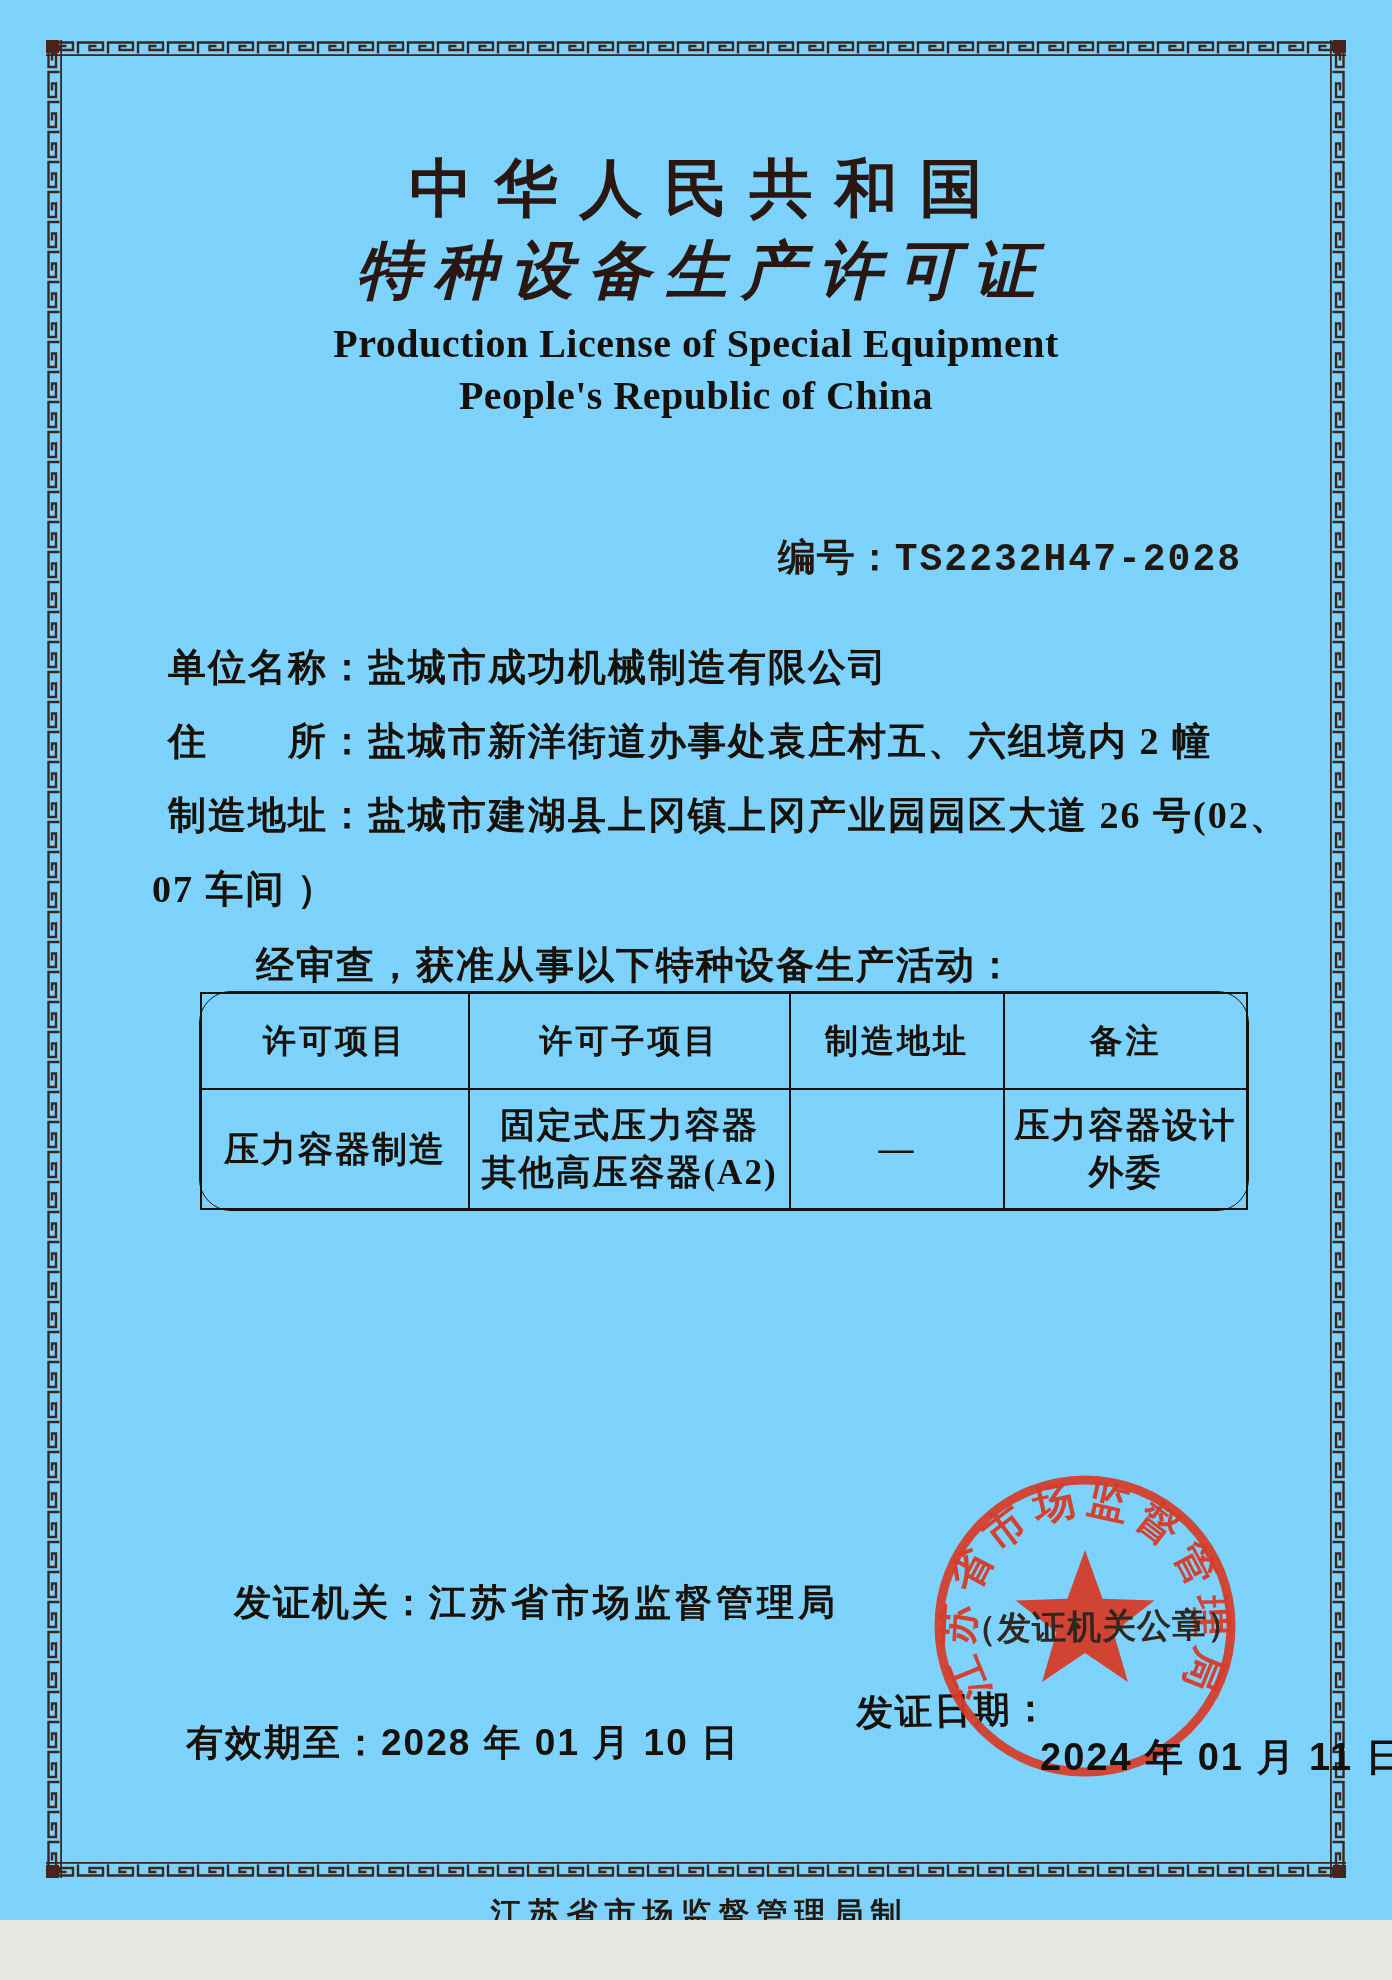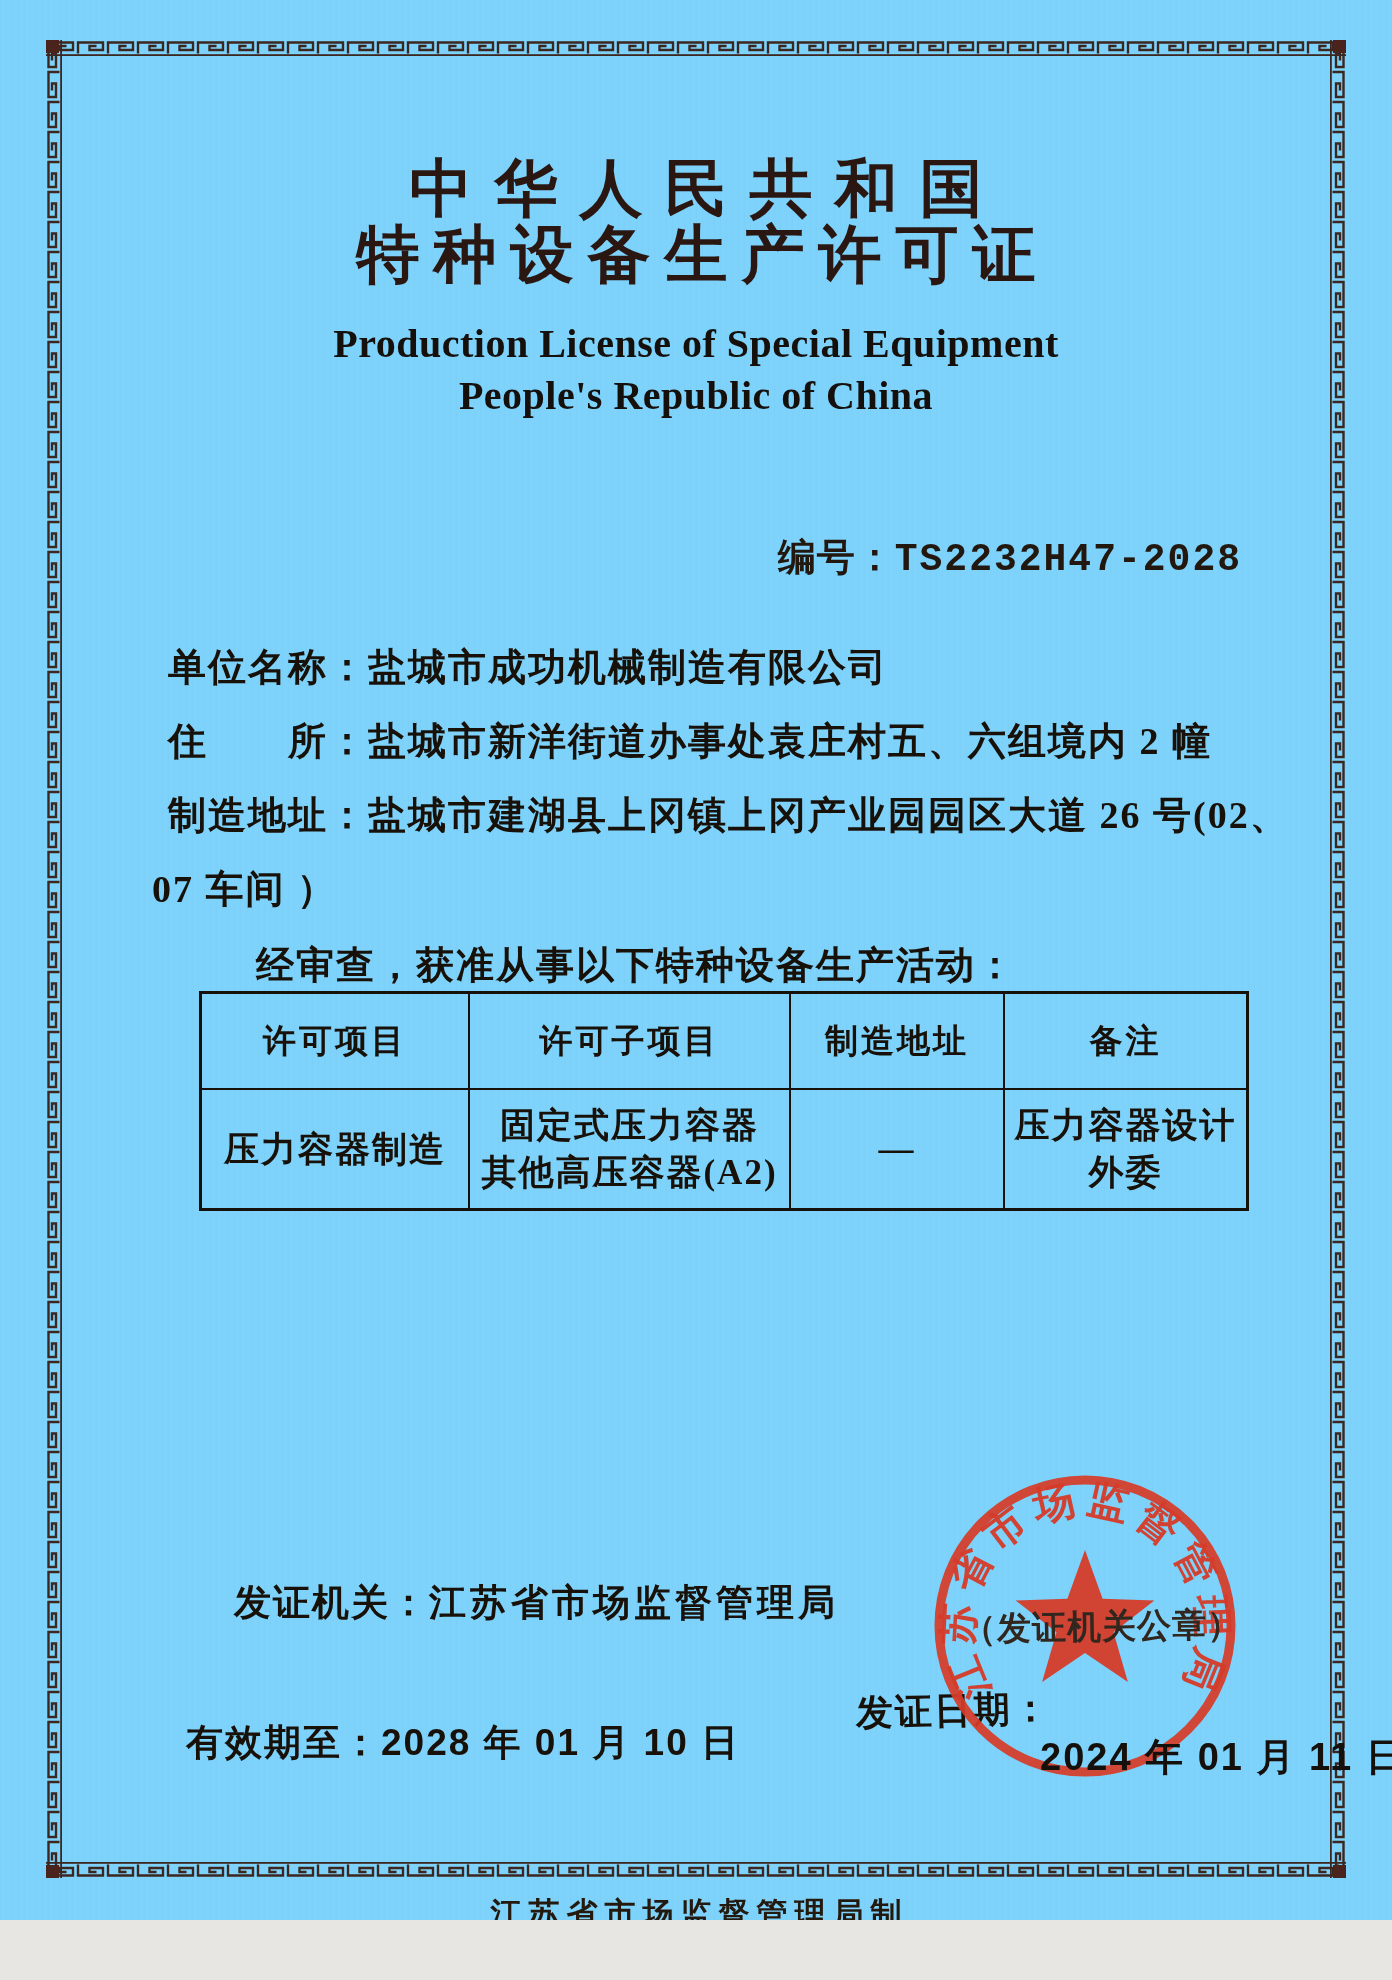--- a/index.html
+++ b/index.html
@@ -19,21 +19,21 @@
     pointer-events:none;
   }
   .abs{position:absolute;}
   .border-frame{left:46px;top:40px;}
   .title-cn{
     left:0;right:0;text-align:center;
     font-weight:700;color:#2b1712;
     font-size:63px;line-height:1;
   }
   .title-cn1{top:158px;letter-spacing:22px;text-indent:22px;}
-  .title-cn2{top:224px;letter-spacing:14px;text-indent:14px;}
+  .title-cn2{top:240px;letter-spacing:14px;text-indent:14px;font-style:italic;}
   .title-en{
     left:0;right:0;text-align:center;
     font-weight:700;color:#16100c;
     font-size:40px;line-height:1;letter-spacing:0.5px;
   }
   .title-en1{top:324px;}
   .title-en2{top:376px;}
   .license-no{
     top:532px;right:150px;
     font-size:38px;font-weight:600;color:#22180f;letter-spacing:1px;
@@ -48,20 +48,21 @@
   .f-factory1{top:796px;}
   .f-factory2{top:870px;left:152px;}
   .approval-intro{
     left:256px;top:940px;
     font-size:38px;font-weight:700;color:#181109;letter-spacing:2px;
   }
   table.lic{
     position:absolute;left:200px;top:992px;
     width:1046px;border-collapse:collapse;table-layout:fixed;
     background:transparent;
+    border-radius:31px;
   }
   table.lic th,table.lic td{
     border:2.5px solid #17110c;
     text-align:center;vertical-align:middle;
     font-weight:600;color:#181109;
     padding:0 6px;
   }
   table.lic{border:2px solid #17110c;outline:1.5px solid #17110c;}
   table.lic th{height:94px;font-size:33px;letter-spacing:3px;}
   table.lic td{height:118px;font-size:35px;letter-spacing:2px;}

